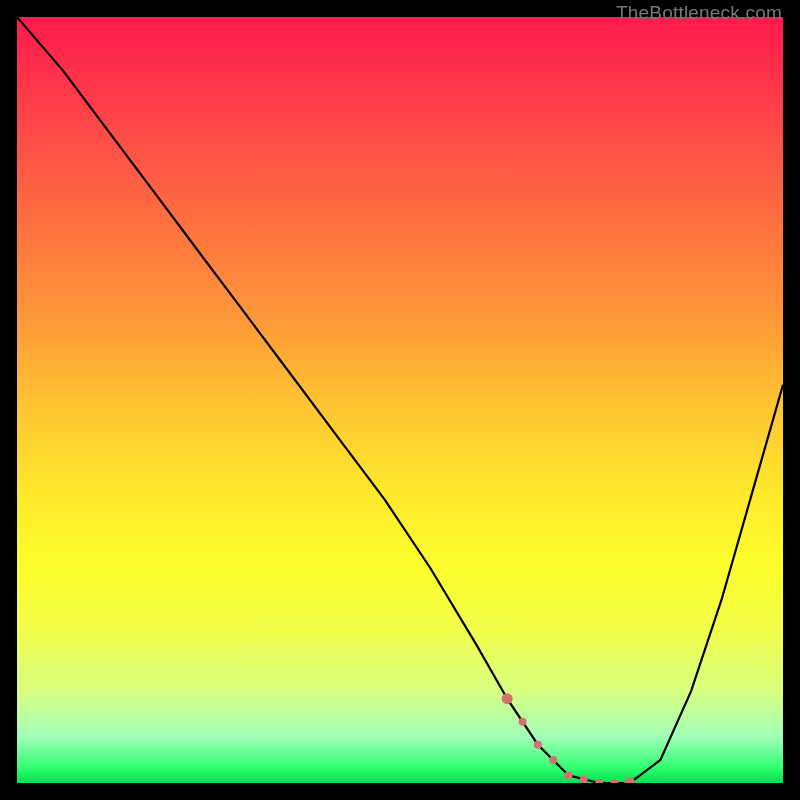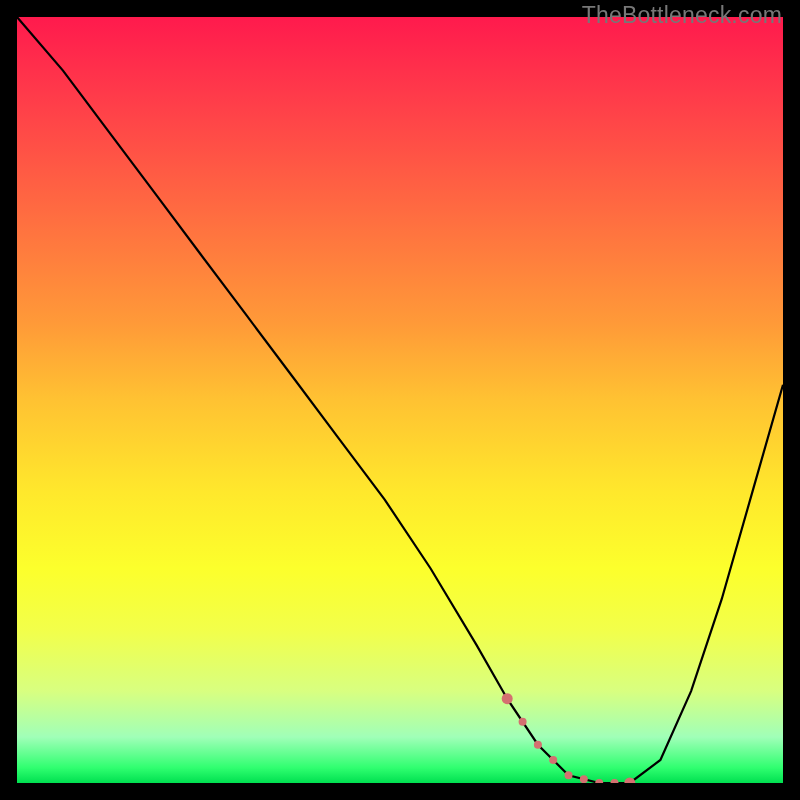--- a/index.html
+++ b/index.html
@@ -39,21 +39,21 @@
     left: 0;
     width: 766px;
     height: 766px;
   }
   .watermark {
     position: absolute;
     top: 2px;
     right: 18px;
     color: #777;
     font-family: Arial, Helvetica, sans-serif;
-    font-size: 23px;
+    font-size: 19px;
     letter-spacing: 0.2px;
   }
 </style>
 </head>
 <body>
 
 <div class="frame">
   <svg class="curve" viewBox="0 0 766 766">
     <path id="curve-path" fill="none" stroke="#000" stroke-width="2.2" d="M0.0 0.0 L46.0 53.6 L91.9 114.9 L137.9 176.2 L183.8 237.5 L229.8 298.7 L275.8 360.0 L321.7 421.3 L367.7 482.6 L413.6 551.5 L459.6 628.1 L490.2 681.7 L520.9 727.7 L551.5 758.3 L582.2 766.0 L612.8 766.0 L643.4 743.0 L674.1 674.1 L704.7 582.2 L735.4 474.9 L766.0 367.7"></path>
     <g id="markers">

